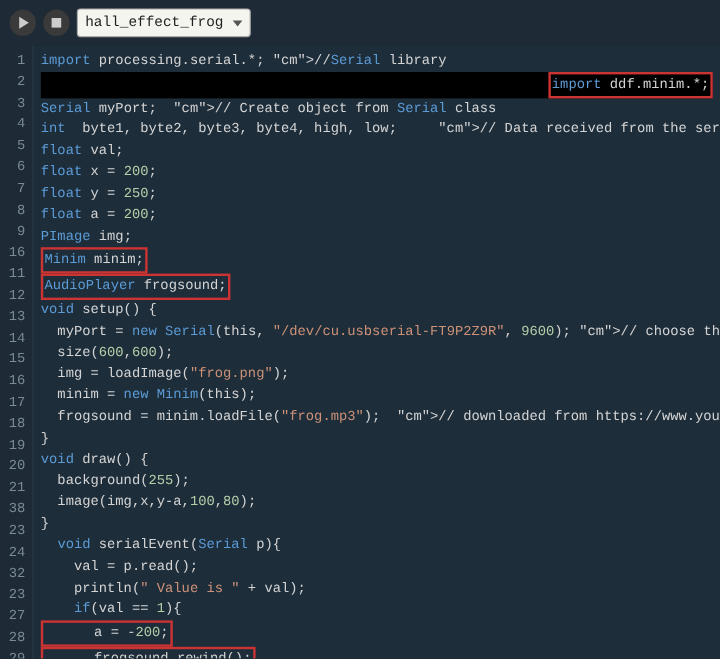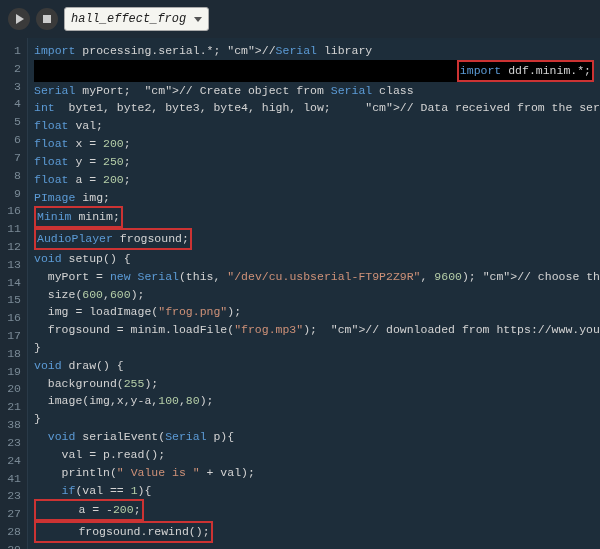--- a/index.html
+++ b/index.html
@@ -13,21 +13,20 @@
     }
 
     
     .toolbar {
       display: flex;
       align-items: center;
       background: #1e2a35;
       padding: 18px 8px;
       gap: 6px;
       height: 38px;
-      font-style: italic;
     }
     .btn-circle {
       width: 22px;
       height: 22px;
       border-radius: 50%;
       border: none;
       cursor: pointer;
       display: flex;
       align-items: center;
       justify-content: center;
@@ -168,21 +167,21 @@
       <div>15</div>
       <div>16</div>
       <div>17</div>
       <div>18</div>
       <div>19</div>
       <div>20</div>
       <div>21</div>
       <div>38</div>
       <div>23</div>
       <div>24</div>
-      <div>41</div>
+      <div>32</div>
       <div>23</div>
       <div>27</div>
       <div>28</div>
       <div>29</div>
     </div>
   <div class="code-content" id="codeContent">
       <div class="code-line"><span class="kw">import</span> processing.serial.*; <span class="&lt;span">"cm"</span>&gt;//<span class="kw">Serial</span> library</div>
       <div class="code-line line-bg-highlight"><span class="red-box-line"><span class="kw">import</span> ddf.minim.*;</span></div>
       <div class="code-line"></div>
       <div class="code-line"><span class="kw">Serial</span> myPort;  <span class="&lt;span">"cm"</span>&gt;// Create object from <span class="kw">Serial</span> class</div>
@@ -192,20 +191,21 @@
       <div class="code-line"><span class="kw">float</span> y = <span class="nm">250</span>;</div>
       <div class="code-line"><span class="kw">float</span> a = <span class="nm">200</span>;</div>
       <div class="code-line"><span class="kw">PImage</span> img;</div>
       <div class="code-line"><span class="red-box-line"><span class="kw">Minim</span> minim;</span></div>
       <div class="code-line"><span class="red-box-line"><span class="kw">AudioPlayer</span> frogsound;</span></div>
       <div class="code-line"></div>
       <div class="code-line"><span class="kw">void</span> setup() {</div>
       <div class="code-line">  myPort = <span class="kw">new</span> <span class="kw">Serial</span>(this, <span class="st">"/dev/cu.usbserial-FT9P2Z9R"</span>, <span class="nm">9600</span>); <span class="&lt;span">"cm"</span>&gt;// choose the right port</div>
       <div class="code-line">  size(<span class="nm">600</span>,<span class="nm">600</span>);</div>
       <div class="code-line">  img = loadImage(<span class="st">"frog.png"</span>);</div>
+      <div class="code-line">  minim = <span class="kw">new</span> <span class="kw">Minim</span>(this);</div>
       <div class="code-line">  frogsound = minim.loadFile(<span class="st">"frog.mp3"</span>);  <span class="&lt;span">"cm"</span>&gt;// downloaded from https://www.youtube.com/wat</div>
       <div class="code-line">}</div>
       <div class="code-line"></div>
       <div class="code-line"><span class="kw">void</span> draw() {</div>
       <div class="code-line">  background(<span class="nm">255</span>);</div>
       <div class="code-line">  image(img,x,y-a,<span class="nm">100</span>,<span class="nm">80</span>);</div>
       <div class="code-line">}</div>
       <div class="code-line">  <span class="kw">void</span> serialEvent(<span class="kw">Serial</span> p){</div>
       <div class="code-line">    val = p.read();</div>
       <div class="code-line">    println(<span class="st">" Value is "</span> + val);</div>

